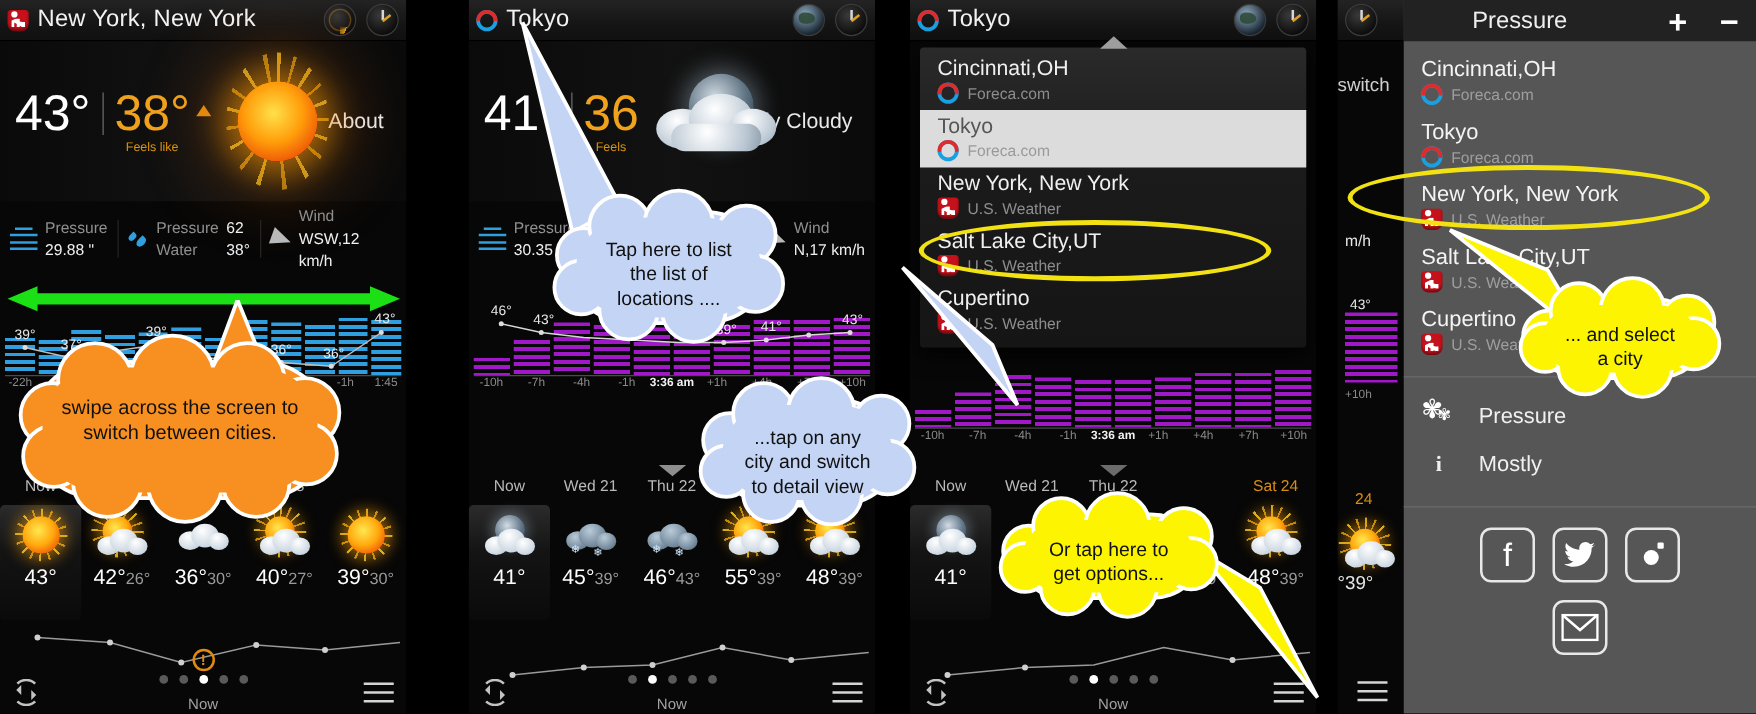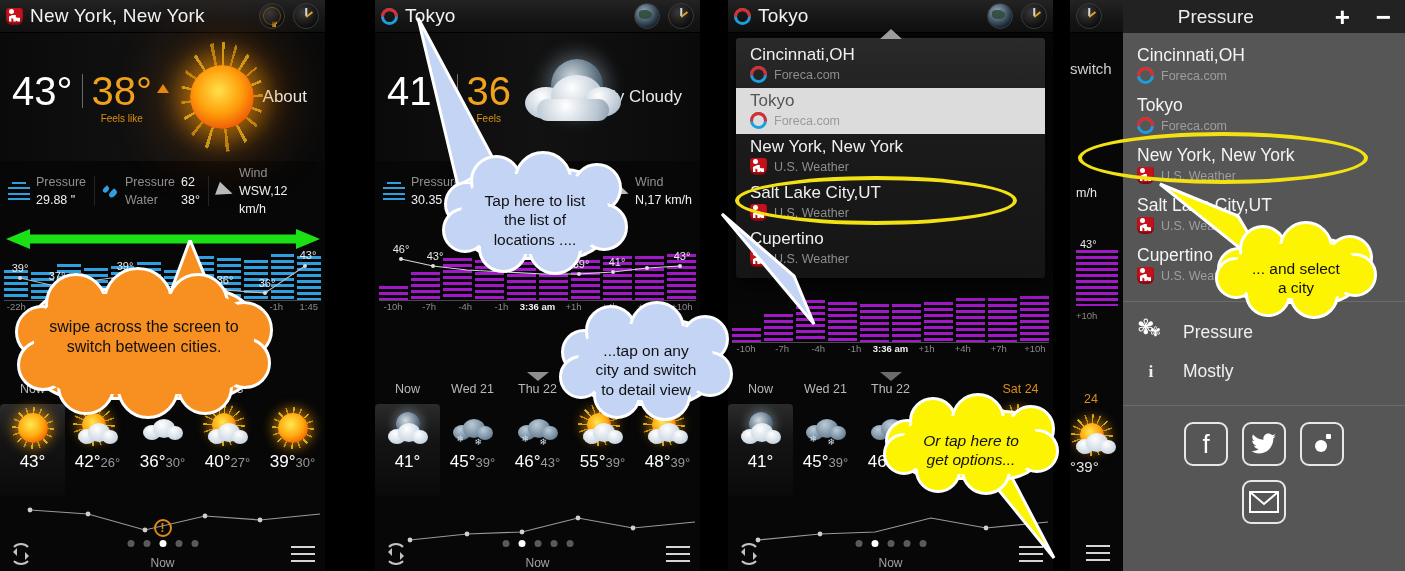--- a/index.html
+++ b/index.html
@@ -1010,21 +1010,21 @@
       <span class="lobe" style="left:18px; bottom:-16px; width:48px;height:48px;"></span>
       <span class="lobe" style="left:64px; bottom:-18px; width:52px;height:52px;"></span>
       <span class="cb-mask"></span>
       <span class="inner" style="display:block; padding-top:4px; font-size:15.5px;">...tap on any city and switch to detail view</span>
     </div>
   </div>
 
   <svg class="tail" style="left:950px; top:430px;" width="110" height="135">
     <polygon points="8,10 104,128 58,40" fill="#FCF400" stroke="#fff" stroke-width="3"></polygon>
   </svg>
-  <div class="callout" style="left:896px; top:410px; width:150px;font-style:italic;">
+  <div class="callout" style="left:812px; top:410px; width:150px;">
     <div class="cloudbox yellow" style="height:70px;">
       <span class="lobe" style="left:-14px; top:6px; width:44px;height:44px;"></span>
       <span class="lobe" style="left:10px; top:-16px; width:48px;height:48px;"></span>
       <span class="lobe" style="left:52px; top:-20px; width:54px;height:54px;"></span>
       <span class="lobe" style="right:-12px; top:-8px; width:48px;height:48px;"></span>
       <span class="lobe" style="right:-16px; bottom:4px; width:44px;height:44px;"></span>
       <span class="lobe" style="left:-16px; bottom:2px; width:42px;height:42px;"></span>
       <span class="lobe" style="left:16px; bottom:-16px; width:46px;height:46px;"></span>
       <span class="lobe" style="left:62px; bottom:-18px; width:50px;height:50px;"></span>
       <span class="cb-mask"></span>

